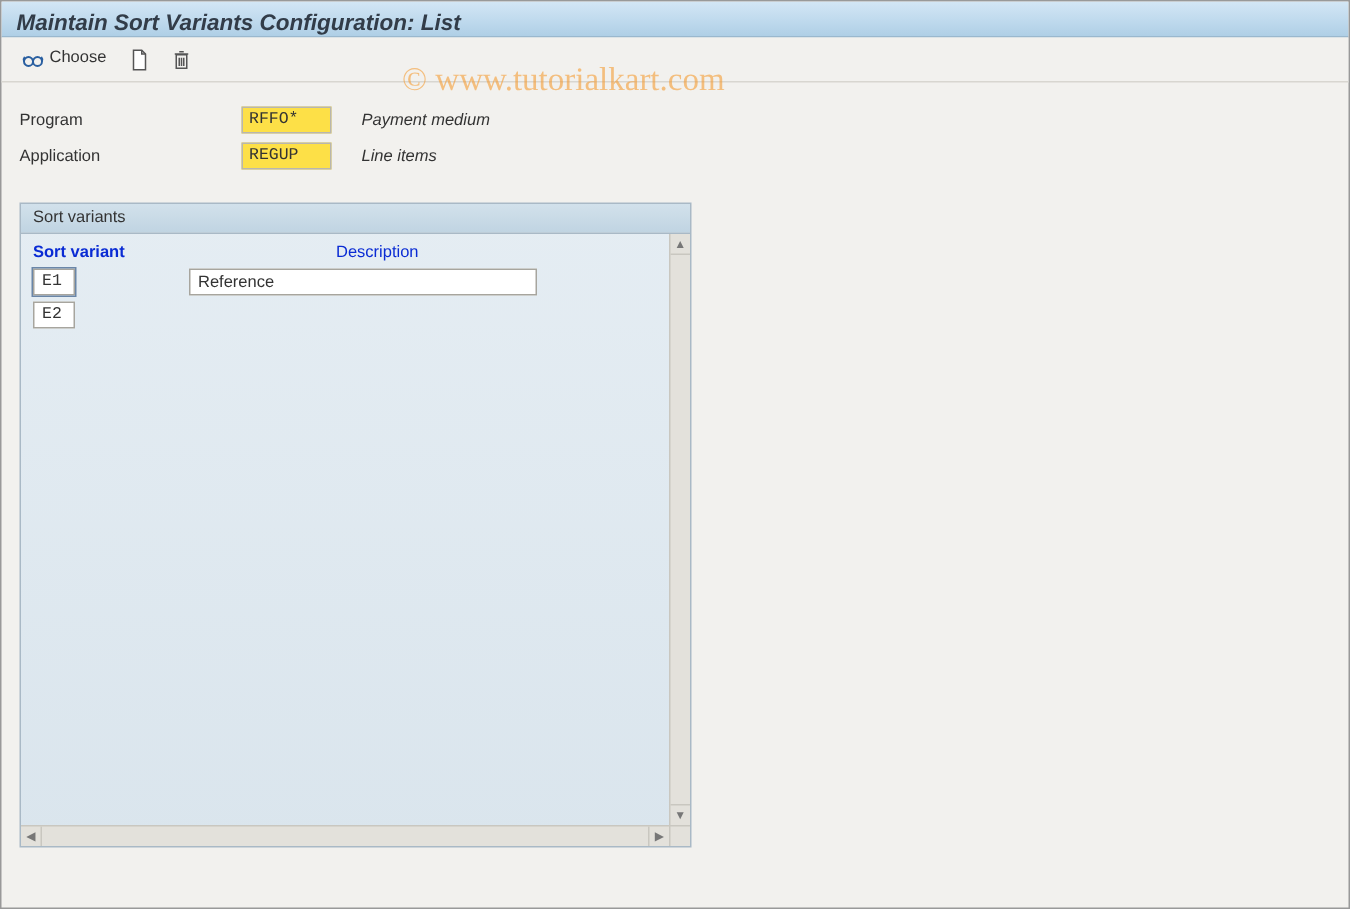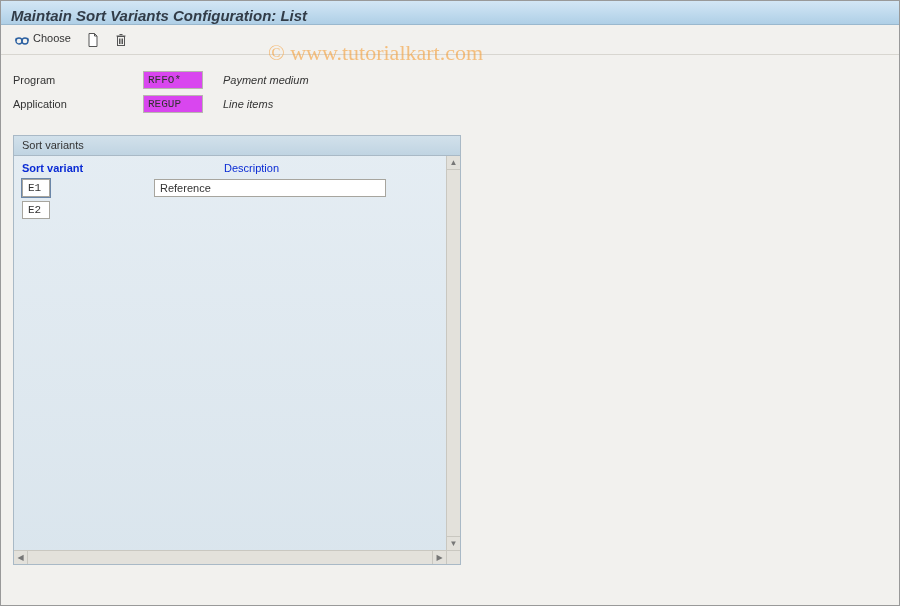--- a/index.html
+++ b/index.html
@@ -59,29 +59,29 @@
     .form-area {
       padding: 14px 12px 6px 12px;
     }
     .form-row {
       display: flex;
       align-items: center;
       height: 22px;
       margin-bottom: 2px;
     }
     .form-label {
-      width: 130px;
+      width: 148px;
       color: #333;
       font-size: 11px;
     }
     .form-input {
       width: 60px;
       height: 18px;
       border: 1px solid #b8b6af;
-      background: #d946ef;
+      background: #fde047;
       padding: 1px 4px;
       font-family: "Courier New", monospace;
       font-size: 11px;
       color: #333;
     }
     .form-desc {
       margin-left: 20px;
       font-size: 11px;
       color: #333;
       font-style: italic;
@@ -128,21 +128,21 @@
       border: 1px solid #a7a59e;
       background: #fff;
       padding: 1px 5px;
       font-family: "Courier New", monospace;
       font-size: 11px;
       display: flex;
       align-items: center;
     }
     .cell-code {
       width: 28px;
-      margin-right: 104px;
+      margin-right: 76px;
     }
     .cell-desc {
       width: 232px;
       font-family: Arial, Helvetica, sans-serif;
     }
     .cell-code.focused {
       outline: 1px solid #6a86a8;
     }
     .panel-scroll-right {
       position: absolute;

